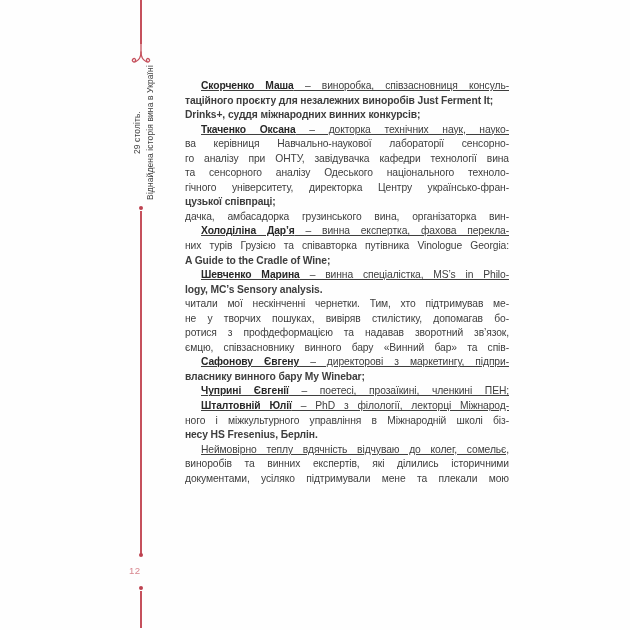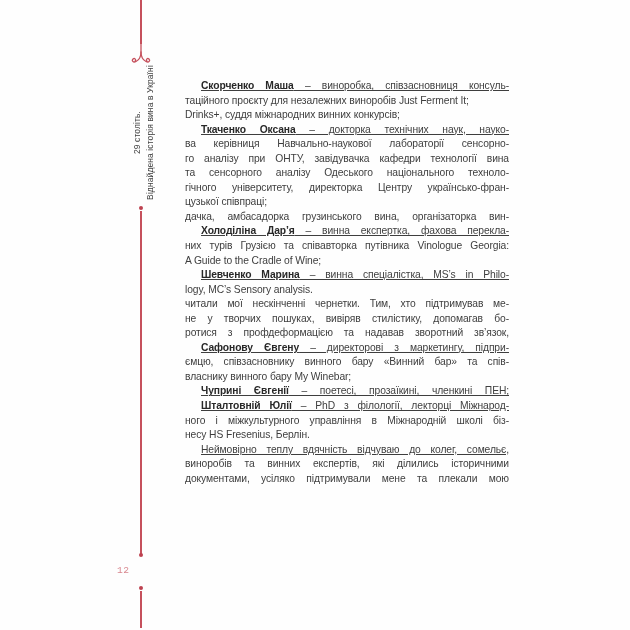--- a/index.html
+++ b/index.html
@@ -27,35 +27,35 @@
     position:absolute; left:67px; top:118.5px;
     width:155px; height:27px;
     transform:rotate(-90deg);
     text-align:center;
     font-size:8.5px; line-height:12.8px;
     color:#404040; letter-spacing:0.1px;
     white-space:nowrap;
   }
 
   .page-number {
-    position:absolute; left:117px; top:565px; width:22px;
-    font-size:9.6px; color:#d8868e; letter-spacing:0.4px;font-family:Liberation Mono, monospace;
+    position:absolute; left:129px; top:565px; width:22px;
+    font-size:9.6px; color:#d8868e; letter-spacing:0.4px;
   }
 
   
   .body-text {
     position:absolute; left:185px; top:79px; width:324px;
     font-size:10.3px; color:#3e3e3e; letter-spacing:-0.1px;
   }
   .ln {
     height:14.56px; line-height:14.56px;
     overflow:hidden;
     text-align:justify; text-align-last:justify;
   }
-  .ln.end { text-align-last:left; }
+  .ln.end { text-align-last:left;font-weight:bold; }
   .ln.ind { text-indent:16px;text-decoration:underline; }
   .ln b { font-weight:700; color:#282828; }
 </style>
 </head>
 <body>
 
 <div class="page">
 
   <div class="rule rule-top"></div>
   <svg class="flourish" width="30" height="22" viewBox="0 0 30 22">
@@ -89,22 +89,22 @@
     <div class="ln end"><b></b><span>цузької співпраці;</span></div>
     <div class="ln"><b></b><span>дачка, амбасадорка грузинського вина, організаторка вин-</span></div>
     <div class="ln ind"><b>Холоділіна Дар’я</b><span> – винна експертка, фахова перекла-</span></div>
     <div class="ln"><b></b><span>них турів Грузією та співавторка путівника Vinologue Georgia:</span></div>
     <div class="ln end"><b></b><span>A Guide to the Cradle of Wine;</span></div>
     <div class="ln ind"><b>Шевченко Марина</b><span> – винна спеціалістка, MS’s in Philo-</span></div>
     <div class="ln end"><b></b><span>logy, MC’s Sensory analysis.</span></div>
     <div class="ln"><b></b><span>читали мої нескінченні чернетки. Тим, хто підтримував ме-</span></div>
     <div class="ln"><b></b><span>не у творчих пошуках, вивіряв стилістику, допомагав бо-</span></div>
     <div class="ln"><b></b><span>ротися з профдеформацією та надавав зворотний зв’язок,</span></div>
+    <div class="ln"><b></b><span>ємцю, співзасновнику винного бару «Винний бар» та спів-</span></div>
     <div class="ln ind"><b>Сафонову Євгену</b><span> – директорові з маркетингу, підпри-</span></div>
-    <div class="ln"><b></b><span>ємцю, співзасновнику винного бару «Винний бар» та спів-</span></div>
     <div class="ln end"><b></b><span>власнику винного бару My Winebar;</span></div>
     <div class="ln ind"><b>Чуприні Євгенії</b><span> – поетесі, прозаїкині, членкині ПЕН;</span></div>
     <div class="ln ind"><b>Шталтовній Юлії</b><span> – PhD з філології, лекторці Міжнарод-</span></div>
     <div class="ln"><b></b><span>ного і міжкультурного управління в Міжнародній школі біз-</span></div>
     <div class="ln end"><b></b><span>несу HS Fresenius, Берлін.</span></div>
     <div class="ln ind"><b></b><span>Неймовірно теплу вдячність відчуваю до колег, сомельє,</span></div>
     <div class="ln"><b></b><span>виноробів та винних експертів, які ділились історичними</span></div>
     <div class="ln"><b></b><span>документами, усіляко підтримували мене та плекали мою</span></div>
   </div>
 

